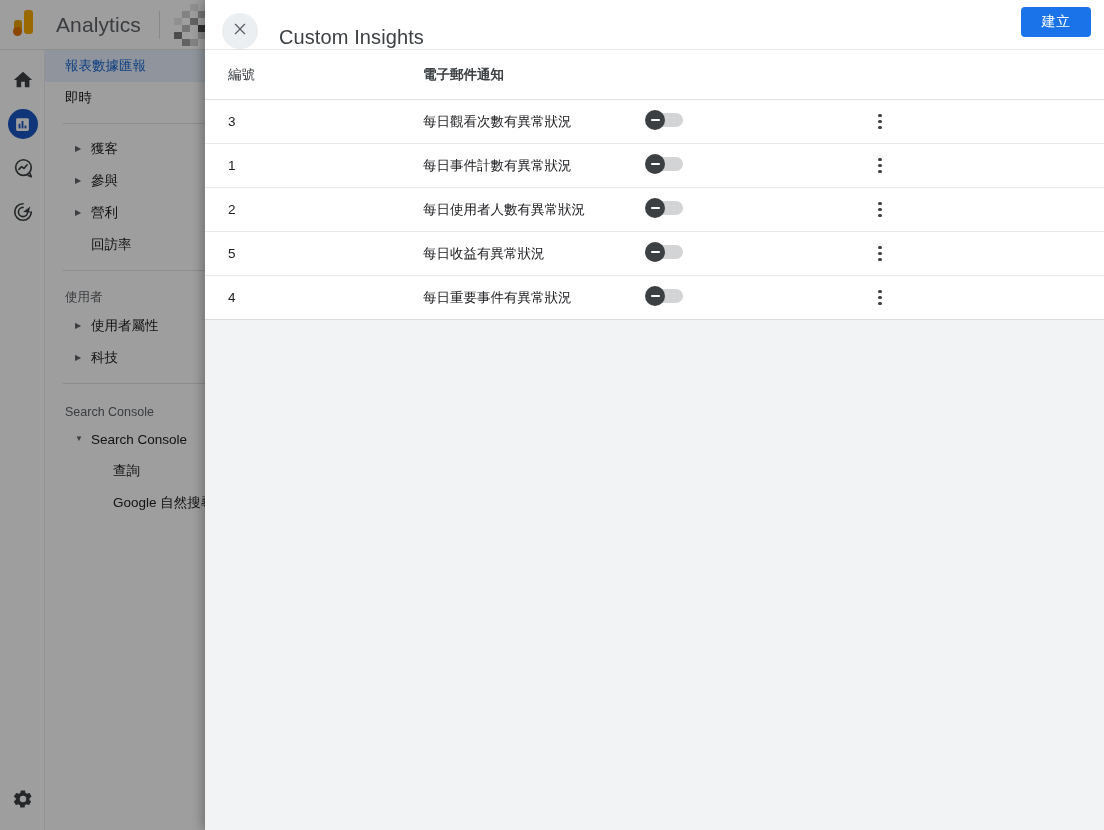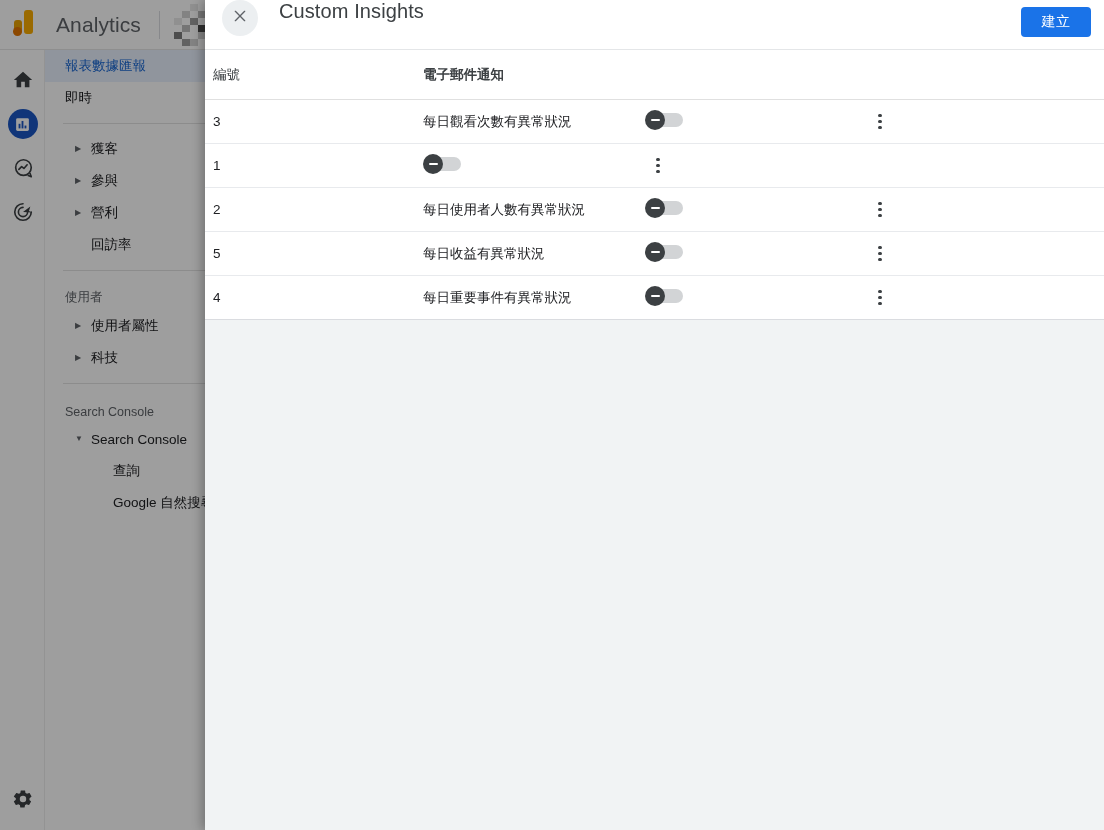--- a/index.html
+++ b/index.html
@@ -89,21 +89,21 @@
     background:rgba(0,0,0,.38);
   }
 
   
   .modal{
     position:absolute;left:205px;top:0;width:899px;height:830px;
     background:#f1f3f4;
     box-shadow:-3px 0 10px rgba(0,0,0,.28);
   }
   .modal-head{
-    height:50px;background:#ffffff;display:flex;align-items:flex-start;
+    height:50px;background:#ffffff;display:flex;align-items:flex-end;
     border-bottom:1px solid #e4e6e8;box-sizing:border-box;position:relative;
   }
   .close-btn{
     width:36px;height:36px;border-radius:50%;background:#eceff1;
     margin-left:17px;display:flex;align-items:center;justify-content:center;
     flex:none;
   }
   .modal-title{
     font-size:20px;color:#3c4043;margin-left:21px;font-weight:400;
     letter-spacing:.1px;
@@ -120,21 +120,21 @@
     height:50px;display:flex;align-items:center;
     border-bottom:1px solid #e0e0e0;box-sizing:border-box;
     font-size:13.5px;color:#3c4043;font-weight:500;
   }
   .trow{
     height:44px;display:flex;align-items:center;
     border-bottom:1px solid #e8eaed;box-sizing:border-box;
     font-size:13.5px;color:#202124;background:#ffffff;
   }
   .trow:last-child{border-bottom:1px solid #dadce0;}
-  .c-id{width:218px;padding-left:8px;box-sizing:border-box;}
+  .c-id{width:218px;padding-left:23px;box-sizing:border-box;}
   .c-name{width:222px;box-sizing:border-box;}
   .c-toggle{width:223px;box-sizing:border-box;font-weight:bold;}
   .c-menu{flex:1;display:flex;align-items:center;}
 
   .toggle{
     width:38px;height:20px;position:relative;display:inline-block;
   }
   .toggle .track{
     position:absolute;left:8px;top:3px;width:30px;height:14px;
     border-radius:7px;background:#d2d4d6;
@@ -323,20 +323,21 @@
             <div class="c-menu">
               <span class="kebab">
                 <i></i>
                 <i></i>
                 <i></i>
               </span>
             </div>
           </div>
           <div class="trow">
             <div class="c-id">1</div>
+            <div class="c-name">每日事件計數有異常狀況</div>
             <div class="c-toggle"><span class="toggle"><span class="track"></span><span class="knob">
                   <span></span>
                 </span></span></div>
             <div class="c-menu">
               <span class="kebab">
                 <i></i>
                 <i></i>
                 <i></i>
               </span>
             </div>

